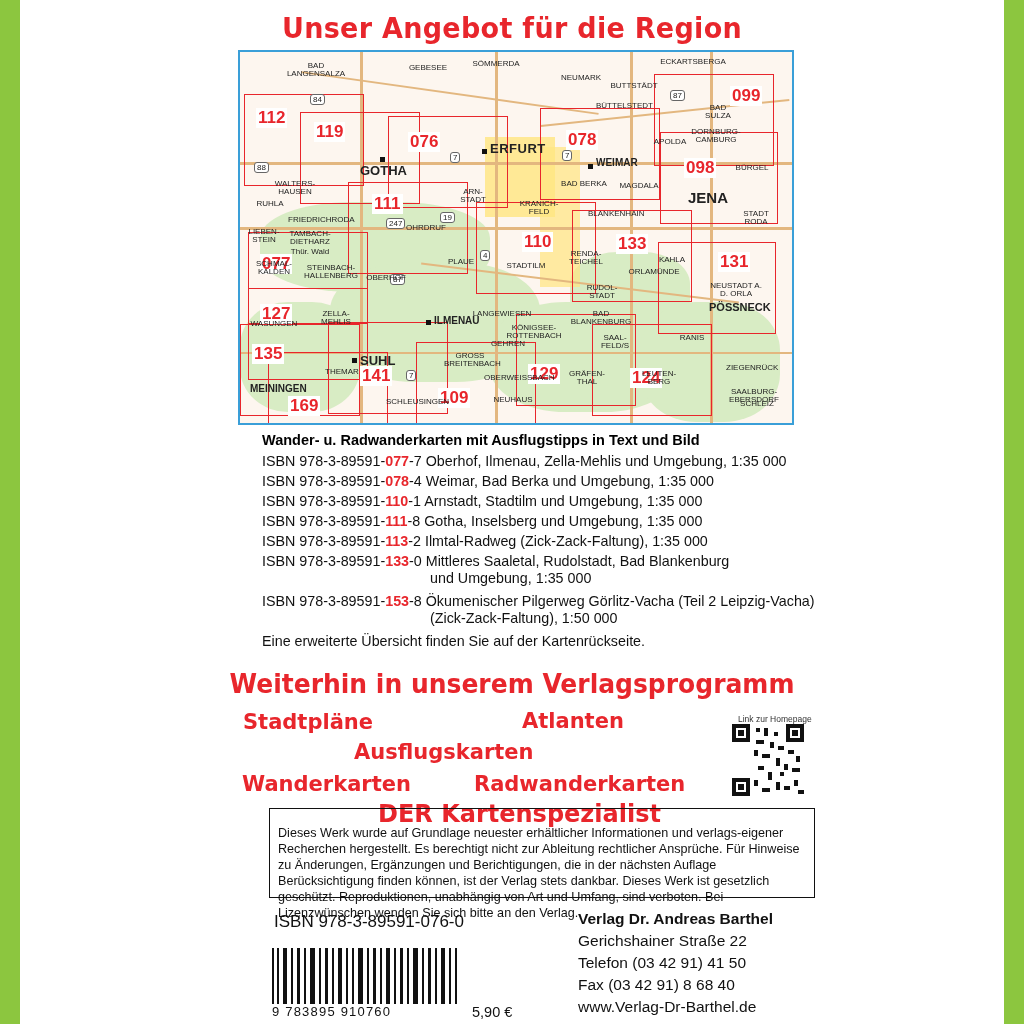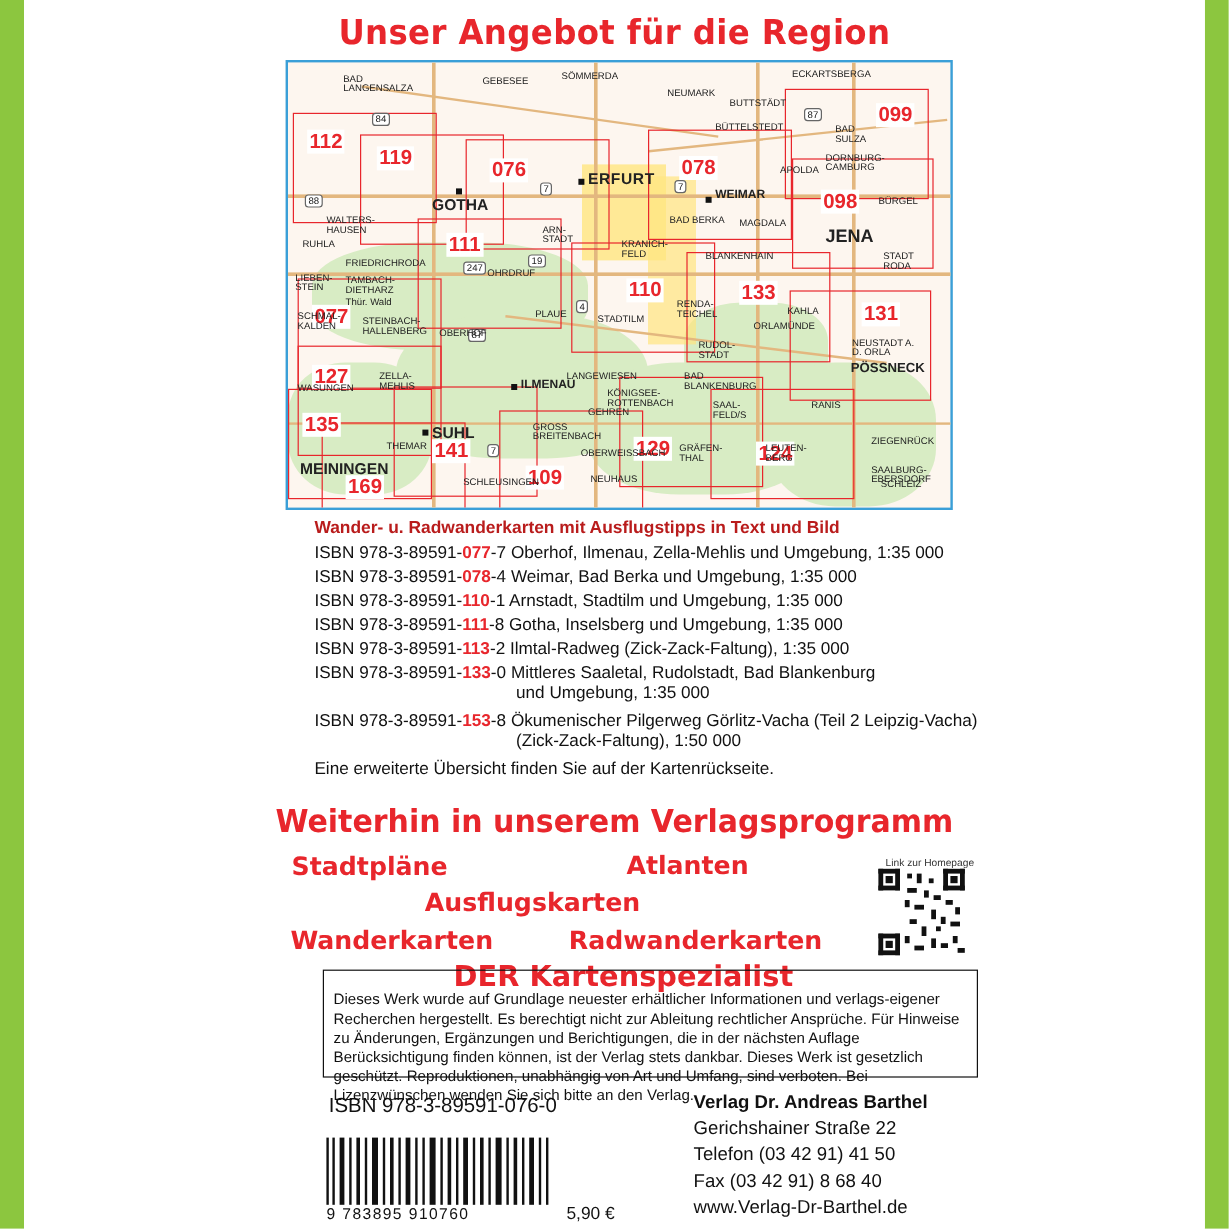--- a/index.html
+++ b/index.html
@@ -33,33 +33,33 @@
   
   .mapbox{
     position:absolute;left:212px;top:50px;width:556px;height:375px;
     background:#fdf6ef;border:2px solid #3a9fd8;box-sizing:border-box;
     overflow:hidden;
   }
   .mapbg{position:absolute;inset:0;}
   .road{position:absolute;background:#e3b77f;}
   .green{position:absolute;background:#d8ecc4;border-radius:40%;}
   .yellow{position:absolute;background:#ffe680;}
-  .town{position:absolute;font-size:8px;color:#222;line-height:1.05;
+  .town{position:absolute;font-size:8px;color:#222;line-height:1.05;text-align:center;
         font-family:"Liberation Sans", sans-serif;}
   .bigtown{font-size:13px;font-weight:bold;letter-spacing:.5px;}
   .midtown{font-size:10px;font-weight:bold;}
   .dot{position:absolute;width:5px;height:5px;background:#111;}
   .sheetbox{position:absolute;border:1.6px solid #e8262c;box-sizing:border-box;}
   .sheetnum{position:absolute;color:#e8262c;font-weight:bold;font-size:17px;
             background:#fff;padding:0 2px;font-family:"Liberation Sans", sans-serif;}
   .shield{position:absolute;background:#fff;border:1px solid #666;border-radius:3px;
           font-size:8px;padding:0 2px;color:#222;}
 
   
-  .txt{position:absolute;left:236px;font-size:14.5px;color:#b91c1c;}
+  .txt{position:absolute;left:236px;font-size:14.5px;color:#000000;}
   .bold{font-weight:bold;}
   .red{color:#e8262c;}
   .isbn-line{position:absolute;left:236px;font-size:14.3px;color:#111;white-space:nowrap;}
   .note{position:absolute;left:236px;font-size:14.3px;color:#111;}
 
   .verlags{
     position:absolute;top:635px;left:0;width:972px;text-align:center;
     color:#e8262c;font-weight:bold;font-size:25px;
     font-family:"DejaVu Sans", sans-serif;transform:scaleY(1.05);
   }
@@ -179,21 +179,21 @@
       <div class="town bigtown" style="left:250px;top:90px;">ERFURT</div>
       <div class="dot" style="left:348px;top:112px;"></div>
       <div class="town midtown" style="left:356px;top:106px;">WEIMAR</div>
       <div class="town midtown" style="left:448px;top:138px;font-size:15px;">JENA</div>
       <div class="dot" style="left:140px;top:105px;"></div>
       <div class="town midtown" style="left:120px;top:112px;font-size:13px;">GOTHA</div>
       <div class="dot" style="left:112px;top:306px;"></div>
       <div class="town midtown" style="left:120px;top:302px;font-size:13px;">SUHL</div>
       <div class="dot" style="left:186px;top:268px;"></div>
       <div class="town midtown" style="left:194px;top:264px;">ILMENAU</div>
-      <div class="town midtown" style="left:10px;top:332px;font-size:13px;">MEININGEN</div>
+      <div class="town midtown" style="left:10px;top:332px;font-size:10px;">MEININGEN</div>
       <div class="town midtown" style="left:432px;top:250px;font-size:11px;padding-left:37px;">PÖSSNECK</div>
 
       <div class="town" style="left:46px;top:10px;width:60px;">BAD LANGENSALZA</div>
       <div class="town" style="left:162px;top:12px;width:52px;">GEBESEE</div>
       <div class="town" style="left:228px;top:8px;width:56px;">SÖMMERDA</div>
       <div class="town" style="left:316px;top:22px;width:50px;">NEUMARK</div>
       <div class="town" style="left:368px;top:30px;width:52px;">BUTTSTÄDT</div>
       <div class="town" style="left:420px;top:6px;width:66px;">ECKARTSBERGA</div>
       <div class="town" style="left:456px;top:52px;width:44px;">BAD SULZA</div>
       <div class="town" style="left:356px;top:50px;width:56px;">BÜTTELSTEDT</div>

